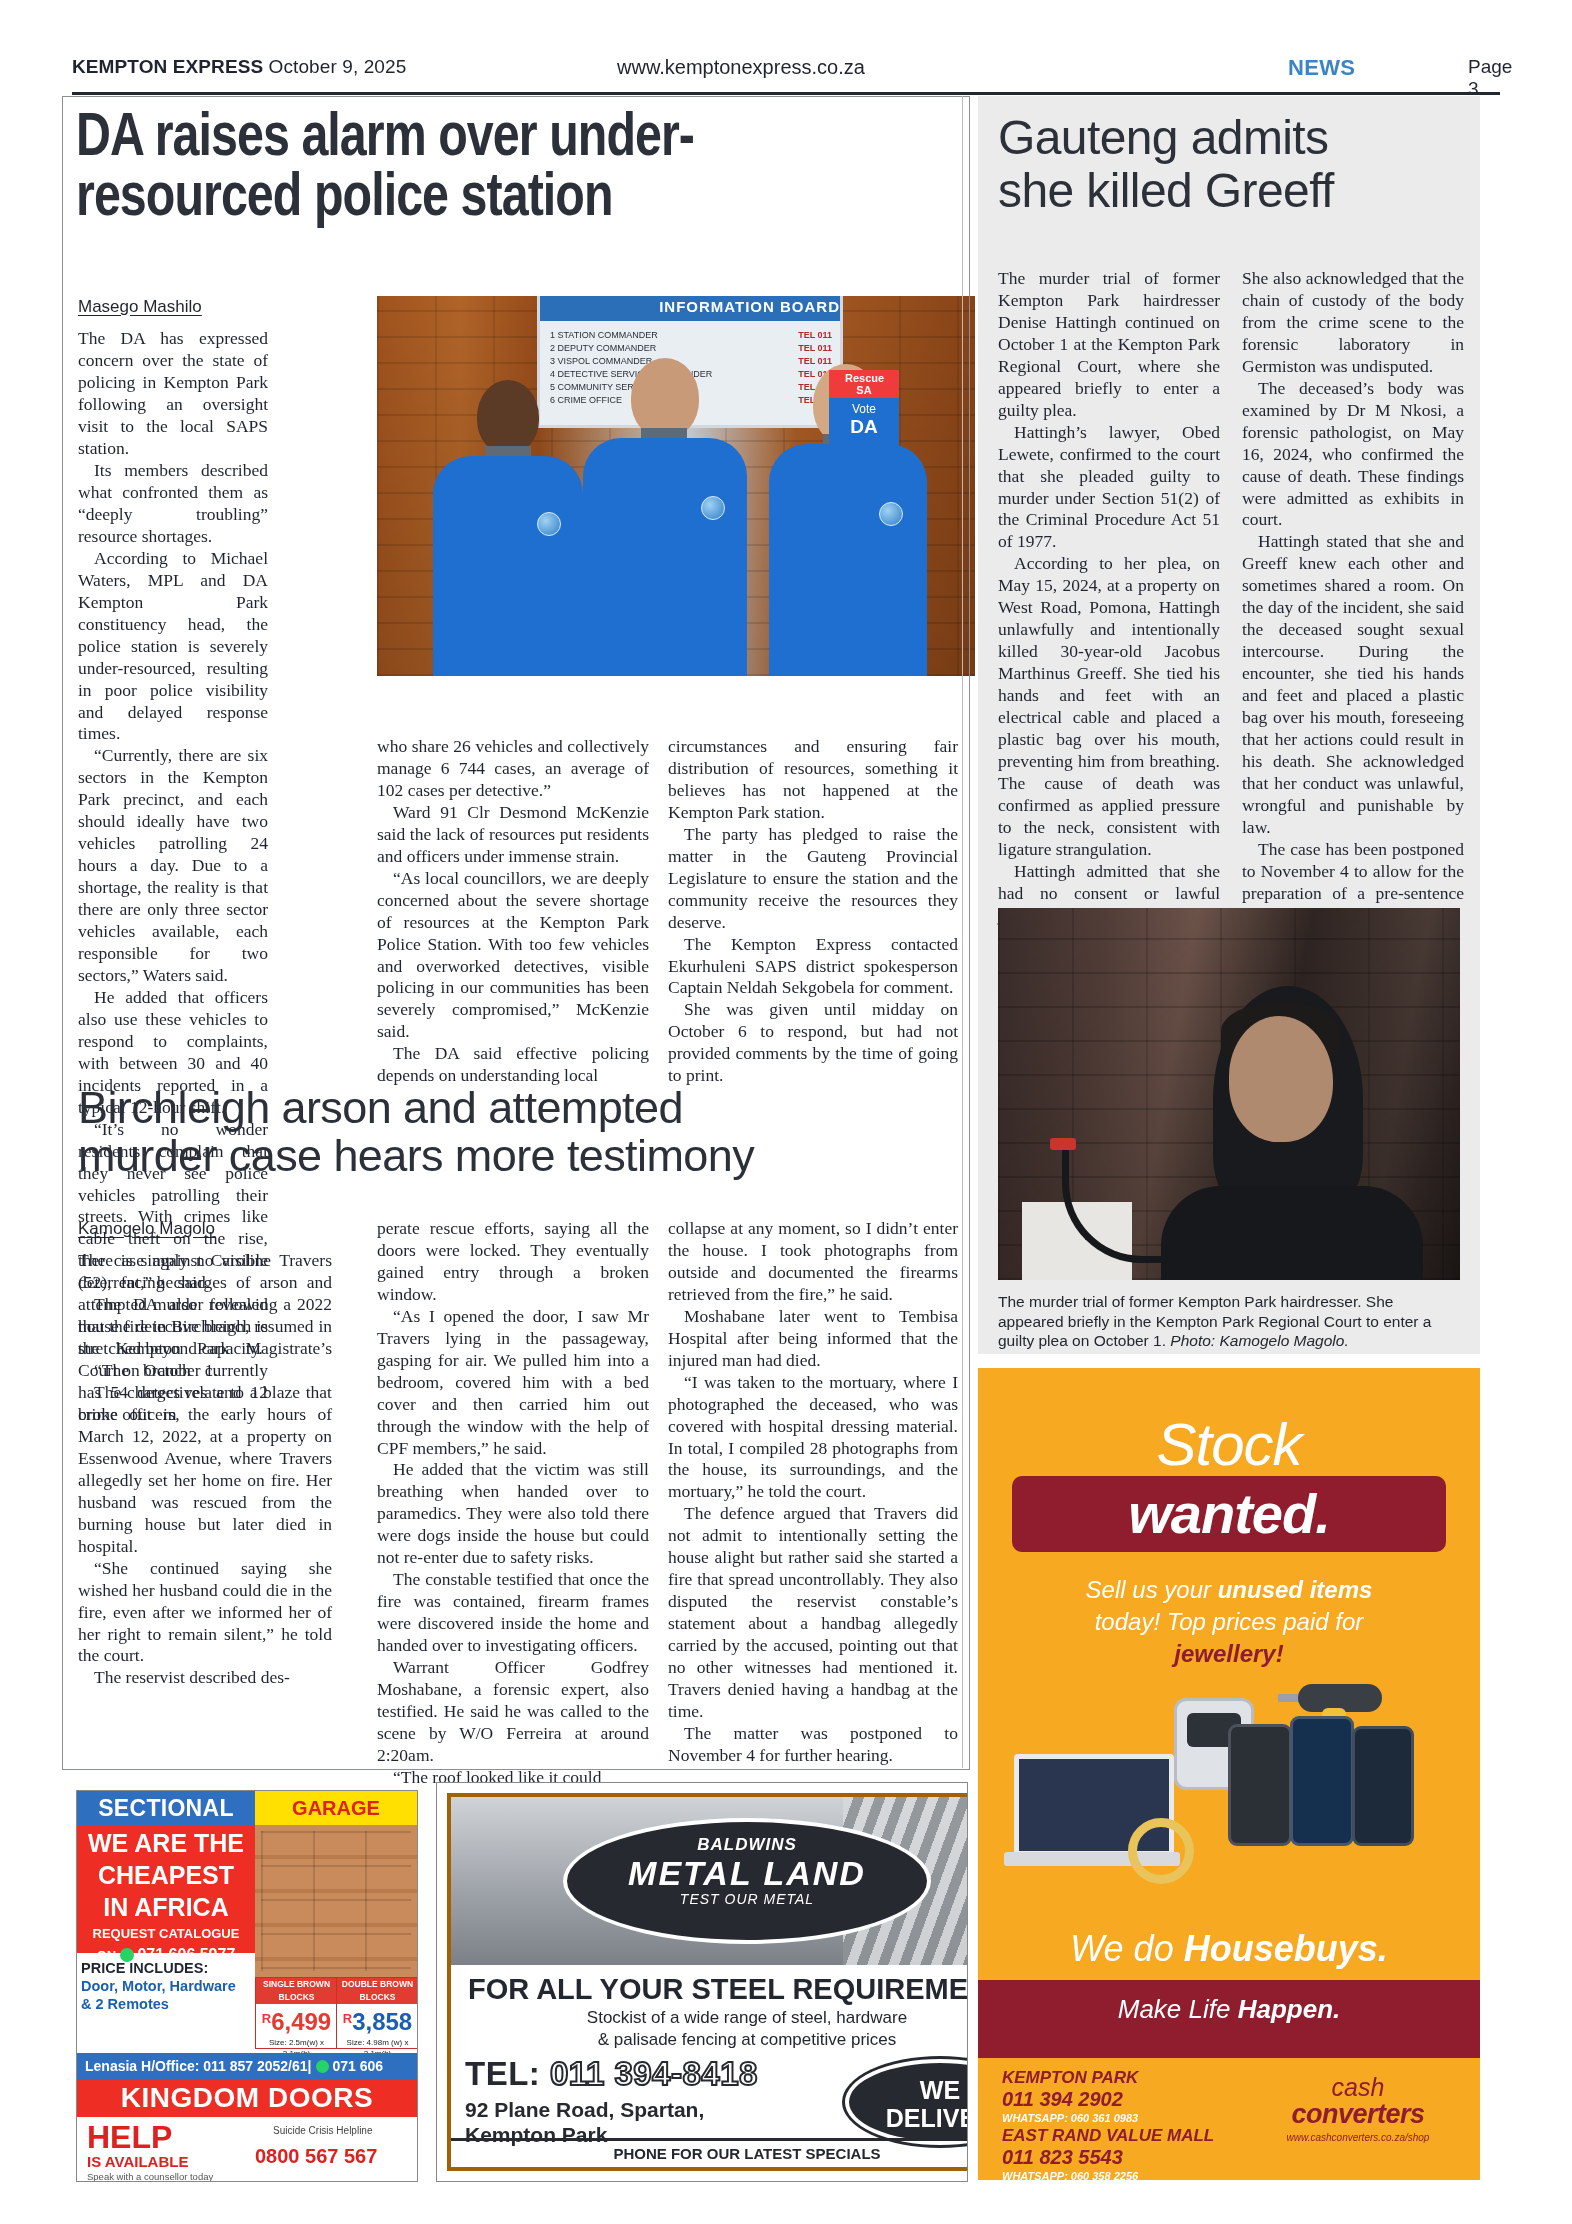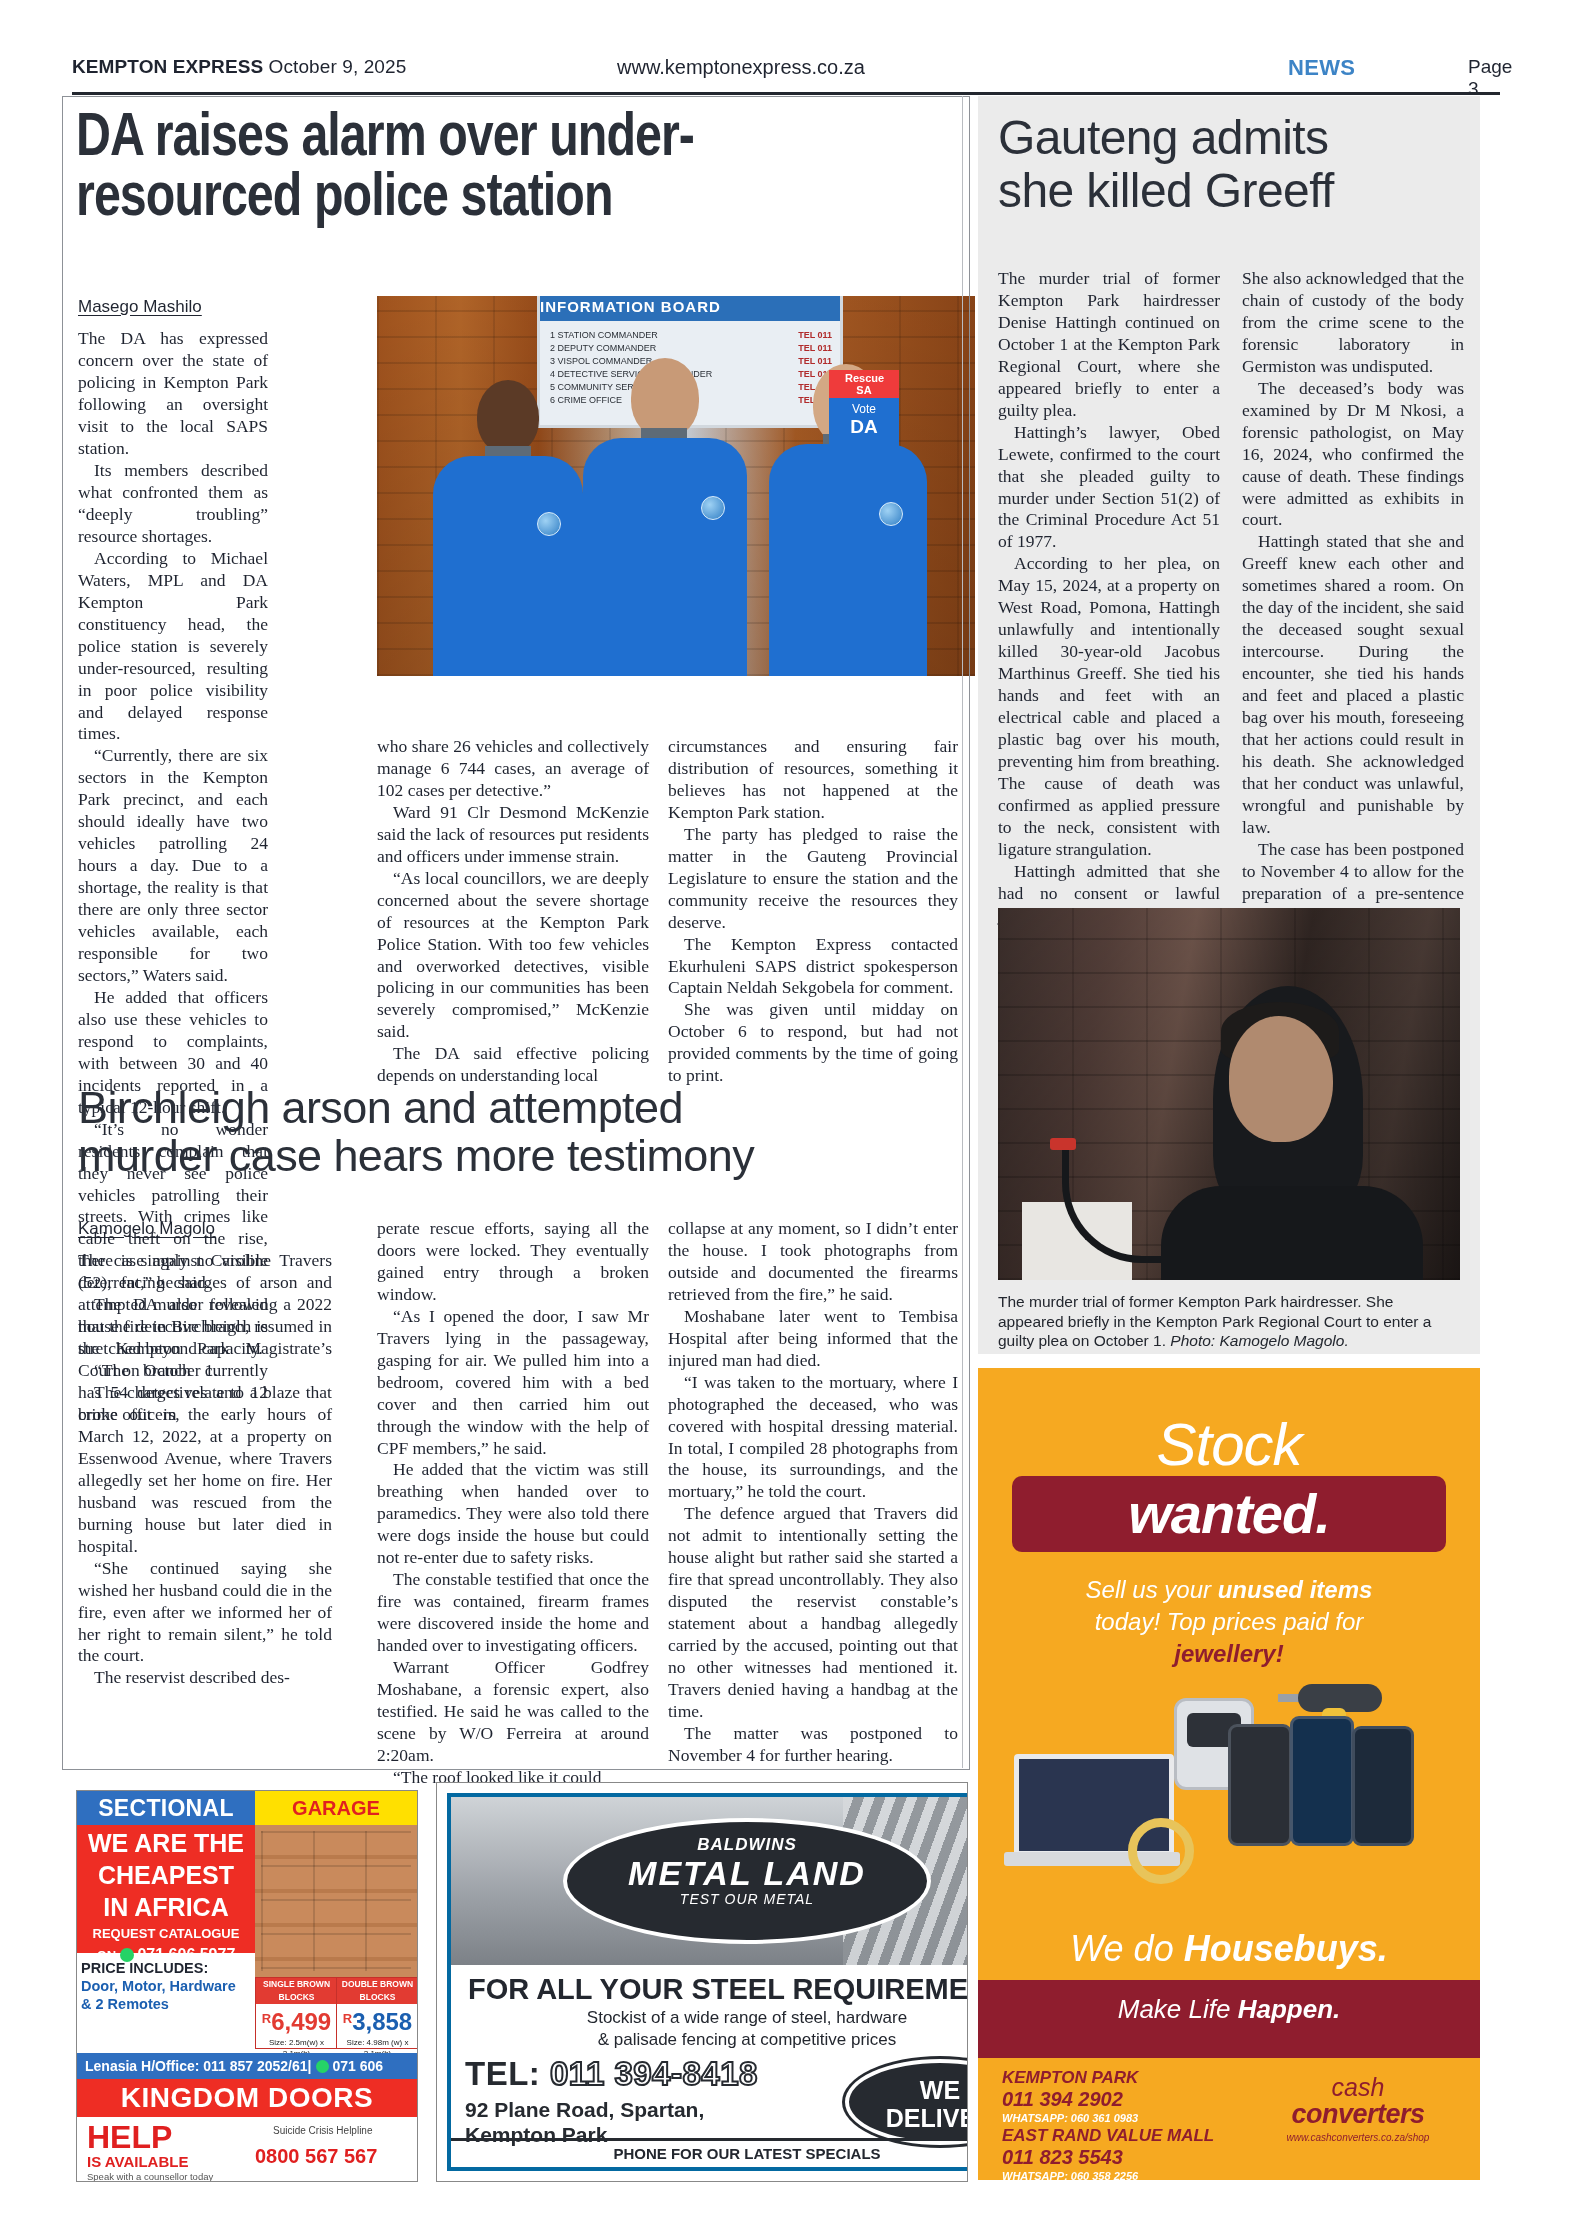--- a/index.html
+++ b/index.html
@@ -65,21 +65,21 @@
   .brickwall { position:absolute; inset:0;
     background-image:
       repeating-linear-gradient(0deg, rgba(0,0,0,.12) 0 2px, transparent 2px 26px),
       repeating-linear-gradient(90deg, rgba(0,0,0,.10) 0 2px, transparent 2px 58px);
   }
   .board {
     position:absolute; left:160px; top:-6px; width:300px; height:132px;
     background:#e9eef3; border:3px solid #d2d8de;
   }
   .board-bar { position:absolute; left:0; top:0; width:100%; height:28px; background:#2b6fb8; }
-  .board-bar-t { color:#fff; font-family:"Liberation Sans",sans-serif; font-weight:700; font-size:15px; letter-spacing:1px; text-align:left; line-height:28px; }
+  .board-bar-t { color:#fff; font-family:"Liberation Sans",sans-serif; font-weight:700; font-size:15px; letter-spacing:1px; text-align:right; line-height:28px; }
   .board-rows { position:absolute; left:10px; top:36px; right:8px; }
   .board-row { font-family:"Liberation Sans",sans-serif; font-size:9px; color:#2a2f36; line-height:13px; display:flex; justify-content:space-between; }
   .board-row .rt { color:#b02a2a; font-weight:700; }
 
   .person { position:absolute; bottom:0; }
   .p-head { position:absolute; border-radius:50% 50% 46% 46%; }
   .p-body { position:absolute; bottom:0; background:#1f6fd0; border-radius:38px 38px 0 0; }
   .p-collar { position:absolute; width:46px; height:30px; background:#5e6b77; border-radius:0 0 40% 40%; }
   .badge { position:absolute; width:22px; height:22px; border-radius:50%;
            background:radial-gradient(circle at 35% 35%,#9fd2f4,#2f7dc4); border:1px solid #d8ecfb; }
@@ -178,21 +178,21 @@
      font-family:"Liberation Sans",sans-serif; font-weight:700; font-size:28px; line-height:38px; text-align:center; letter-spacing:.5px; }
   .kd-help { position:absolute; left:0; top:326px; width:340px; height:64px; background:#fff; }
   .kd-help .h { position:absolute; left:10px; top:2px; font-family:"Liberation Sans",sans-serif; font-weight:700; font-size:32px; color:#e02020; }
   .kd-help .a { position:absolute; left:10px; top:36px; font-family:"Liberation Sans",sans-serif; font-weight:700; font-size:15px; color:#e02020; }
   .kd-help .s { position:absolute; left:10px; top:54px; font-family:"Liberation Sans",sans-serif; font-size:9.5px; color:#555; }
   .kd-help .sc { position:absolute; left:196px; top:8px; font-family:"Liberation Sans",sans-serif; font-size:10px; color:#444; }
   .kd-help .tel { position:absolute; left:178px; top:28px; font-family:"Liberation Sans",sans-serif; font-weight:700; font-size:20px; color:#e02020; }
 
   
   .ad-ml { position:absolute; left:436px; top:1782px; width:530px; height:398px; background:#fff; border:1px solid #888; overflow:hidden; }
-  .ml-inner { position:absolute; left:10px; top:10px; width:600px; height:378px; border:4px solid #0369a1; box-sizing:border-box; background:#fff;text-decoration:underline; }
+  .ml-inner { position:absolute; left:10px; top:10px; width:600px; height:378px; border:4px solid #a16207; box-sizing:border-box; background:#fff;text-decoration:underline; }
   .ml-photo { position:absolute; left:0; top:0; width:100%; height:168px;
      background:linear-gradient(180deg,#cfd3d7,#9ba0a6 60%,#7c8187); overflow:hidden; }
   .ml-pipes { position:absolute; right:0; top:0; width:200px; height:100%;
      background:repeating-linear-gradient(110deg,#d6d9dc 0 10px,#8e9398 10px 20px); opacity:.9; }
   .ml-oval { position:absolute; left:50%; top:50%; transform:translate(-50%,-50%); width:360px; height:118px;
      background:#262a30; border-radius:50%; border:4px solid #fff; color:#fff; text-align:center; }
   .ml-oval .b1 { font-family:"Liberation Sans",sans-serif; font-style:italic; font-weight:700; font-size:17px; padding-top:13px; letter-spacing:1px; }
   .ml-oval .b2 { font-family:"Liberation Sans",sans-serif; font-style:italic; font-weight:700; font-size:34px; letter-spacing:2px; line-height:36px; }
   .ml-oval .b3 { font-family:"Liberation Sans",sans-serif; font-style:italic; font-size:14px; letter-spacing:1px; }
   .ml-req { position:absolute; left:0; top:176px; width:100%; text-align:center;

